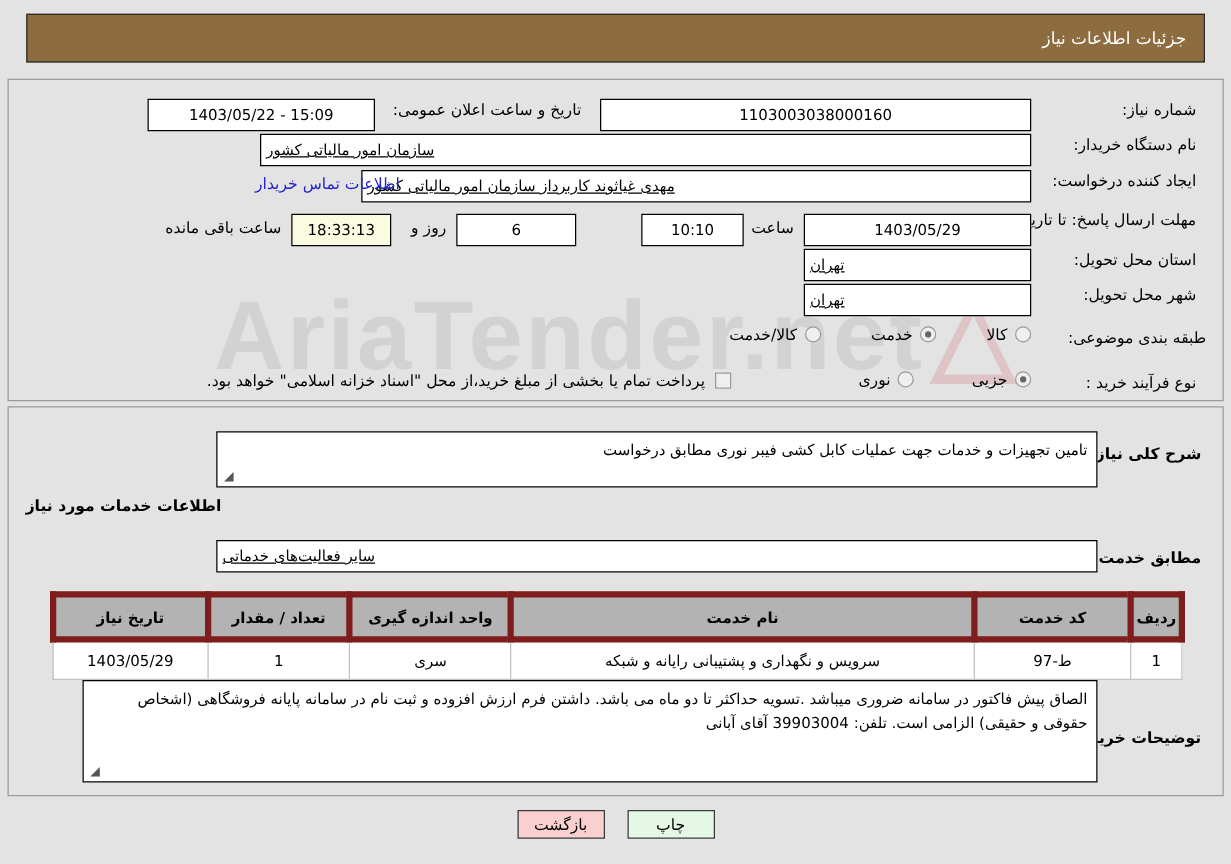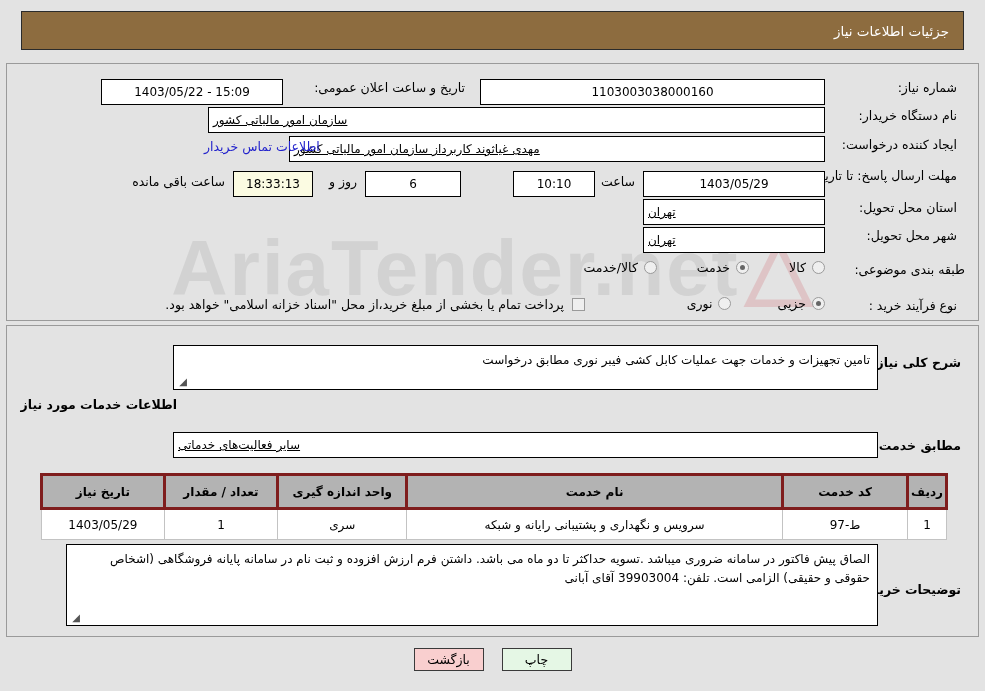--- a/index.html
+++ b/index.html
@@ -93,20 +93,21 @@
     border: 1px solid #000000;
     box-sizing: border-box;
     font-size: 12px;
     color: #000;
     display: flex;
     align-items: center;
     padding: 12px 4px;
     height: 21px;
     overflow: hidden;
     white-space: nowrap;
+    margin-left: 17px;
   }
   .fld.center { justify-content: center; }
   .fld.right  { justify-content: flex-end; text-decoration: underline; }
   .fld.yellow { background: #fbfbe2; }
 
   .link {
     color: #2222cc;
     font-size: 12.5px;
     text-decoration: none;
     cursor: pointer;
@@ -189,21 +190,21 @@
     width: 908px;
     z-index: 3;
   }
   table.items {
     width: 100%;
     border-collapse: collapse;
     font-size: 12px;
   }
   table.items th {
     background: #b3b3b3;
-    border: 3px solid #7f1d1d;
+    border: 5px solid #7f1d1d;
     height: 29px;
     font-weight: bold;
     color: #000;
     font-size: 12px;
   }
   table.items td {
     background: #ffffff;
     border: 1px solid #c3c3c3;
     height: 27px;
     text-align: center;

